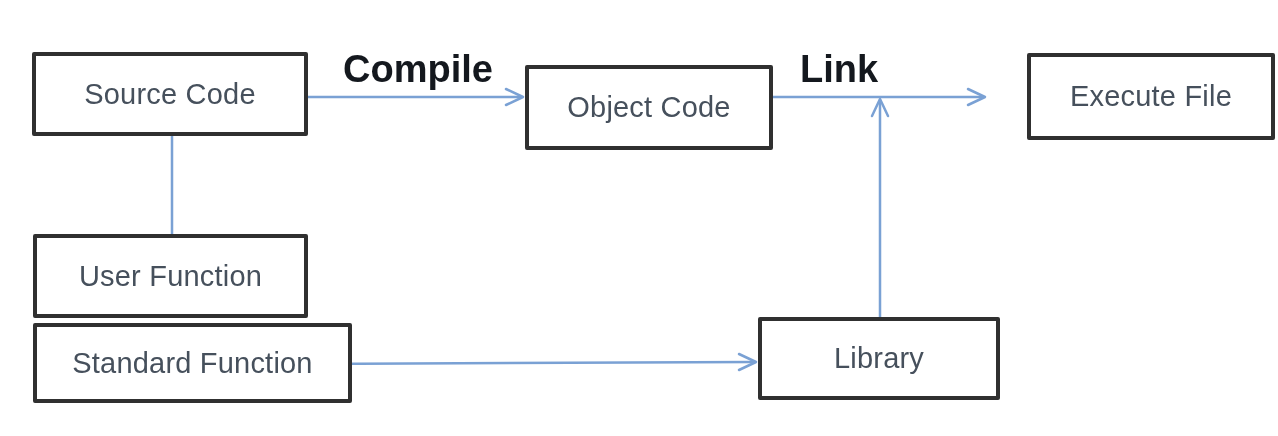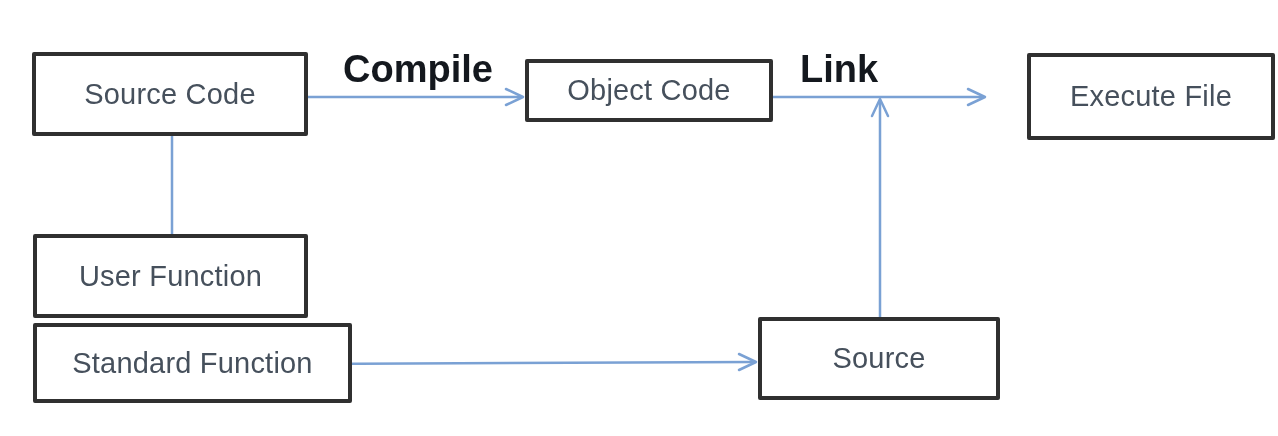--- a/index.html
+++ b/index.html
@@ -30,21 +30,21 @@
     display: flex;
     align-items: center;
     justify-content: center;
     color: #46505c;
     font-size: 29px;
     letter-spacing: 0.2px;
     text-align: center;
     white-space: nowrap;
   }
   .node-source-code      { left: 32px;  top: 52px;  width: 276px; height: 84px; }
-  .node-object-code      { left: 525px; top: 59px;  width: 248px; height: 63px; }
+  .node-object-code      { left: 525px; top: 65px;  width: 248px; height: 85px; }
   .node-execute-file     { left: 987px; top: 53px;  width: 248px; height: 87px; margin-left: 40px; }
   .node-user-function    { left: 33px;  top: 234px; width: 275px; height: 84px; }
   .node-standard-function{ left: 33px;  top: 323px; width: 319px; height: 80px; }
   .node-library          { left: 758px; top: 317px; width: 242px; height: 83px; }
   .edge-label {
     position: absolute;
     transform: translateX(-50%);
     font-size: 38px;
     font-weight: bold;
     color: #14181e;
@@ -99,20 +99,20 @@
 
   <div class="node node-user-function">
     <span>User Function</span>
   </div>
 
   <div class="node node-standard-function">
     <span>Standard Function</span>
   </div>
 
   <div class="node node-library">
-    <span>Source</span>
+    <span>Library</span>
   </div>
 
   <div class="edge-label edge-label-compile">Compile</div>
 
   <div class="edge-label edge-label-link">Link</div>
 
 </div>
 
 </body></html>

